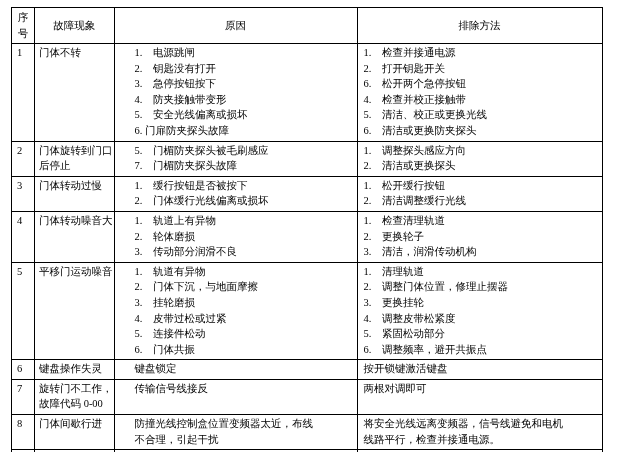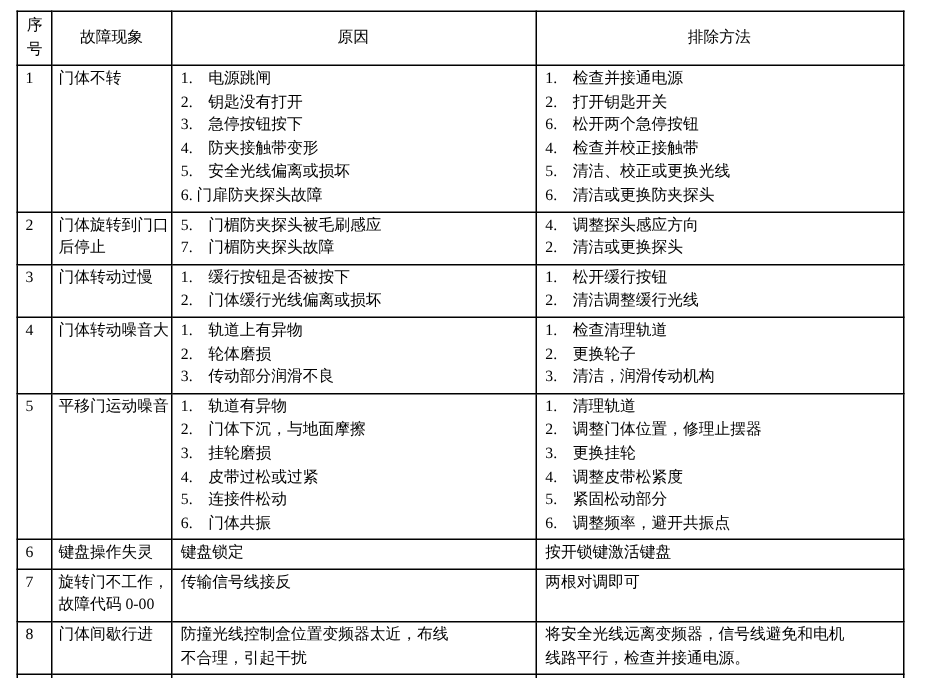--- a/index.html
+++ b/index.html
@@ -23,21 +23,21 @@
     padding: 0;
     line-height: 15px;
   }
   .fault-table td {
     vertical-align: top;
     padding: 1px 1px 2px 0;
   }
   .line { white-space: nowrap; line-height: 15.6px; }
   td.col-no { padding-left: 5px; }
   td.col-phenomenon { padding-left: 4px; margin-left: 24px; }
-  td.col-causes { padding-left: 6px; }
+  td.col-causes { padding-left: 20px; }
   td.col-methods { padding-left: 6px; margin-top: 16px; }
 </style>
 </head>
 <body>
 
 <div class="table-wrap">
   <table class="fault-table">
     <colgroup>
       <col style="width:23px">
       <col style="width:79px">
@@ -92,21 +92,21 @@
           </td>
           <td class="col-phenomenon">
             <div class="line">门体旋转到门口</div>
             <div class="line">后停止</div>
           </td>
           <td class="col-causes">
             <div class="line">5.　门楣防夹探头被毛刷感应</div>
             <div class="line">7.　门楣防夹探头故障</div>
           </td>
           <td class="col-methods">
-            <div class="line">4.　调整探头感应方向</div>
+            <div class="line">1.　调整探头感应方向</div>
             <div class="line">2.　清洁或更换探头</div>
           </td>
         </tr>
         <tr>
           <td class="col-no">
             <div class="line">3</div>
           </td>
           <td class="col-phenomenon">
             <div class="line">门体转动过慢</div>
           </td>

